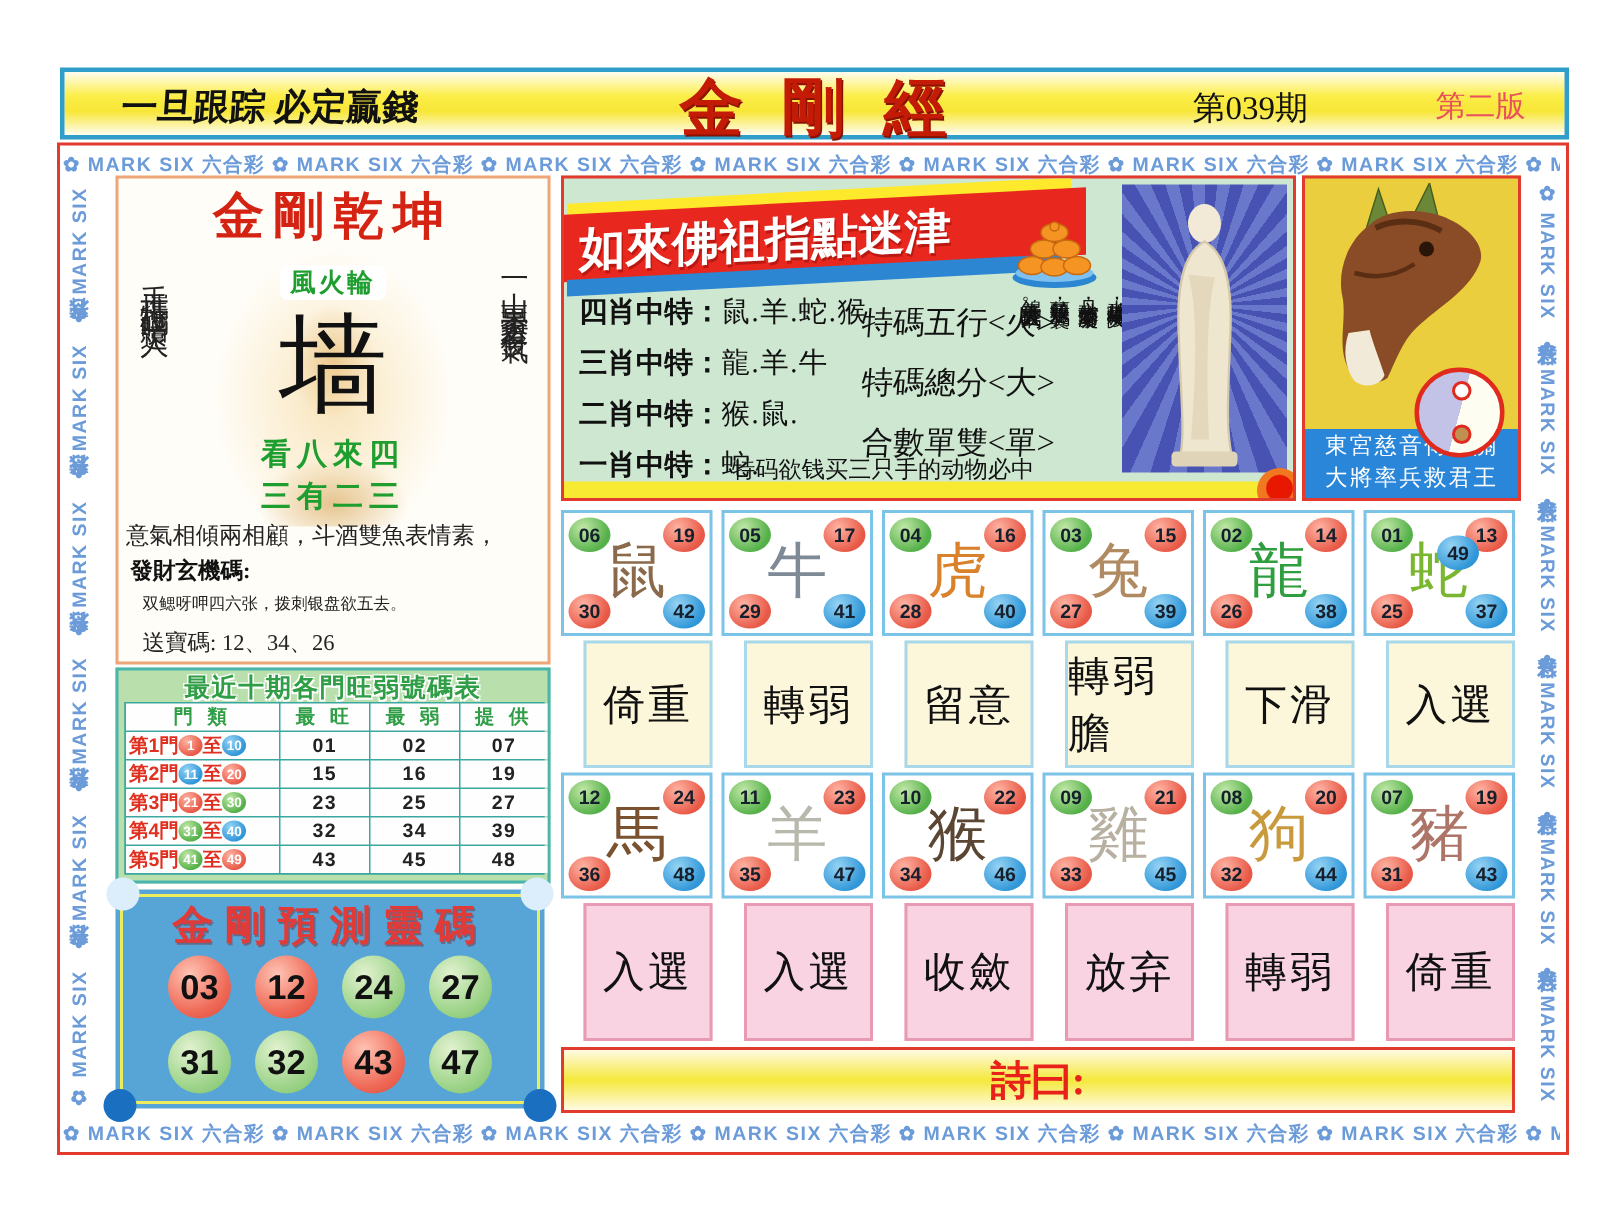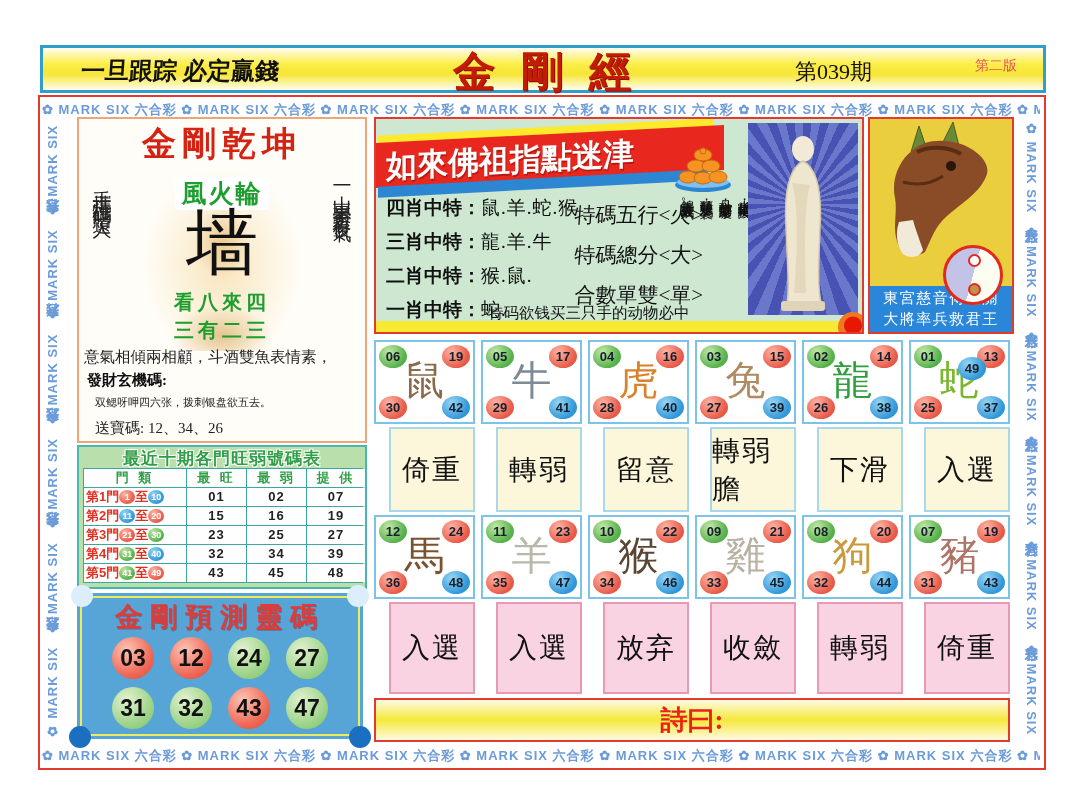--- a/index.html
+++ b/index.html
@@ -7,21 +7,21 @@
        font-family:"Liberation Sans",sans-serif;}
   .abs{position:absolute;}
 
   
   .header{left:40px;top:45px;width:1000px;height:42px;border:3px solid #2f9ec8;
     background:linear-gradient(180deg,#fffdf0 0%,#fcee49 38%,#f7e636 62%,#fffdf0 100%);}
   .slogan{left:38px;top:7px;font-size:24px;font-weight:bold;font-family:"Liberation Serif",serif;transform:skewX(-4deg);color:#111;}
   .main-title{left:50%;top:-4px;transform:translateX(-50%);color:#c41b06;font-size:42px;font-weight:bold;
     letter-spacing:26px;font-family:"Liberation Serif",serif;white-space:nowrap;text-shadow:1px 1px 0 #8a1202;margin-left:12px;}
   .issue{left:752px;top:9px;font-size:22px;color:#111;font-family:"Liberation Serif",serif;}
-  .edition{right:26px;top:9px;font-size:14px;color:#e8505e;font-family:"Liberation Serif",serif;}
+  .edition{right:26px;top:9px;font-size:20px;color:#e8505e;font-family:"Liberation Serif",serif;}
 
   
   .frame{left:38px;top:95px;width:1004px;height:671px;border:2px solid #e23a2e;background:#fff;}
   .bstrip{color:#6b9bd8;font-size:13px;font-weight:bold;white-space:nowrap;overflow:hidden;letter-spacing:1px;}
   .bstrip-top{left:2px;top:1px;width:998px;height:23px;line-height:23px;}
   .bstrip-bottom{left:2px;bottom:1px;width:998px;height:23px;line-height:23px;}
   .bstrip-side{top:24px;width:23px;height:618px;}
   .bstrip-left{left:1px;}
   .bstrip-right{right:1px;}
   .vtext{writing-mode:vertical-rl;height:618px;line-height:23px;}
@@ -31,21 +31,21 @@
   .qiankun{left:37px;top:20px;width:286px;height:322px;border:2px solid #eda677;background:#fffdf8;overflow:hidden;}
   .qk-bg{left:28px;top:42px;width:230px;height:190px;
      background:radial-gradient(ellipse 70px 42px at 50% 92%, rgba(214,164,86,.6), transparent 72%),
                 radial-gradient(ellipse 40px 52px at 50% 42%, rgba(226,176,96,.55), transparent 72%),
                 radial-gradient(ellipse 100px 125px at 50% 55%, rgba(244,212,148,.6), rgba(250,234,198,.3) 60%, transparent 80%);}
   .qk-title{left:0;right:0;top:2px;text-align:center;font-size:34px;font-weight:bold;color:#d42213;
      letter-spacing:6px;font-family:"Liberation Serif",serif;}
   .qk-vert{writing-mode:vertical-rl;font-size:19px;color:#222;font-family:"Liberation Serif",serif;
      letter-spacing:5px;top:56px;height:236px;}
   .qk-vl{left:10px;} .qk-vr{right:10px;}
-  .qk-wheel{left:50%;top:58px;transform:translateX(-50%);font-size:25px;font-weight:bold;color:#1f9e30;
+  .qk-wheel{left:50%;top:58px;transform:translateX(-50%);font-size:17px;font-weight:bold;color:#1f9e30;
      background:#fff;border-radius:5px;padding:0 7px;font-family:"Liberation Serif",serif;letter-spacing:2px;}
   .qk-big{left:0;right:0;top:88px;text-align:center;font-size:72px;color:#111;font-family:"Liberation Serif",serif;line-height:1;}
   .qk-hint{left:0;right:0;text-align:center;font-size:20px;font-weight:bold;color:#1f9e30;font-family:"Liberation Serif",serif;letter-spacing:4px;}
   .qk-h1{top:170px;} .qk-h2{top:198px;}
   .qk-verse{left:5px;top:228px;width:276px;font-size:15.5px;color:#222;font-family:"Liberation Serif",serif;white-space:nowrap;}
   .qk-mlabel{left:8px;top:252px;font-size:15px;font-weight:bold;color:#111;font-family:"Liberation Serif",serif;}
   .qk-mverse{left:16px;top:276px;font-size:11px;color:#222;font-family:"Liberation Serif",serif;}
   .qk-gift{left:16px;top:300px;font-size:15px;color:#222;font-family:"Liberation Serif",serif;}
 
   
@@ -401,22 +401,22 @@
       <span class="ball tl" data-name="number-ball" data-color="green">07</span>
       <span class="ball tr" data-name="number-ball" data-color="red">19</span>
       <span class="ball bl" data-name="number-ball" data-color="red">31</span>
       <span class="ball br" data-name="number-ball" data-color="blue">43</span>
     </div>
   </div>
 
   <div class="abs wrow wrow2" data-name="rating-row-2">
     <div class="wcell" data-name="rating-cell">入選</div>
     <div class="wcell" data-name="rating-cell">入選</div>
+    <div class="wcell" data-name="rating-cell">收斂</div>
     <div class="wcell" data-name="rating-cell">放弃</div>
-    <div class="wcell" data-name="rating-cell">收斂</div>
     <div class="wcell" data-name="rating-cell">轉弱</div>
     <div class="wcell" data-name="rating-cell">倚重</div>
   </div>
 
   <div class="abs poembar" data-name="poem-bar">
     <span class="poem-label" data-name="poem-label">詩曰:</span>
   </div>
 
 </div>
 

